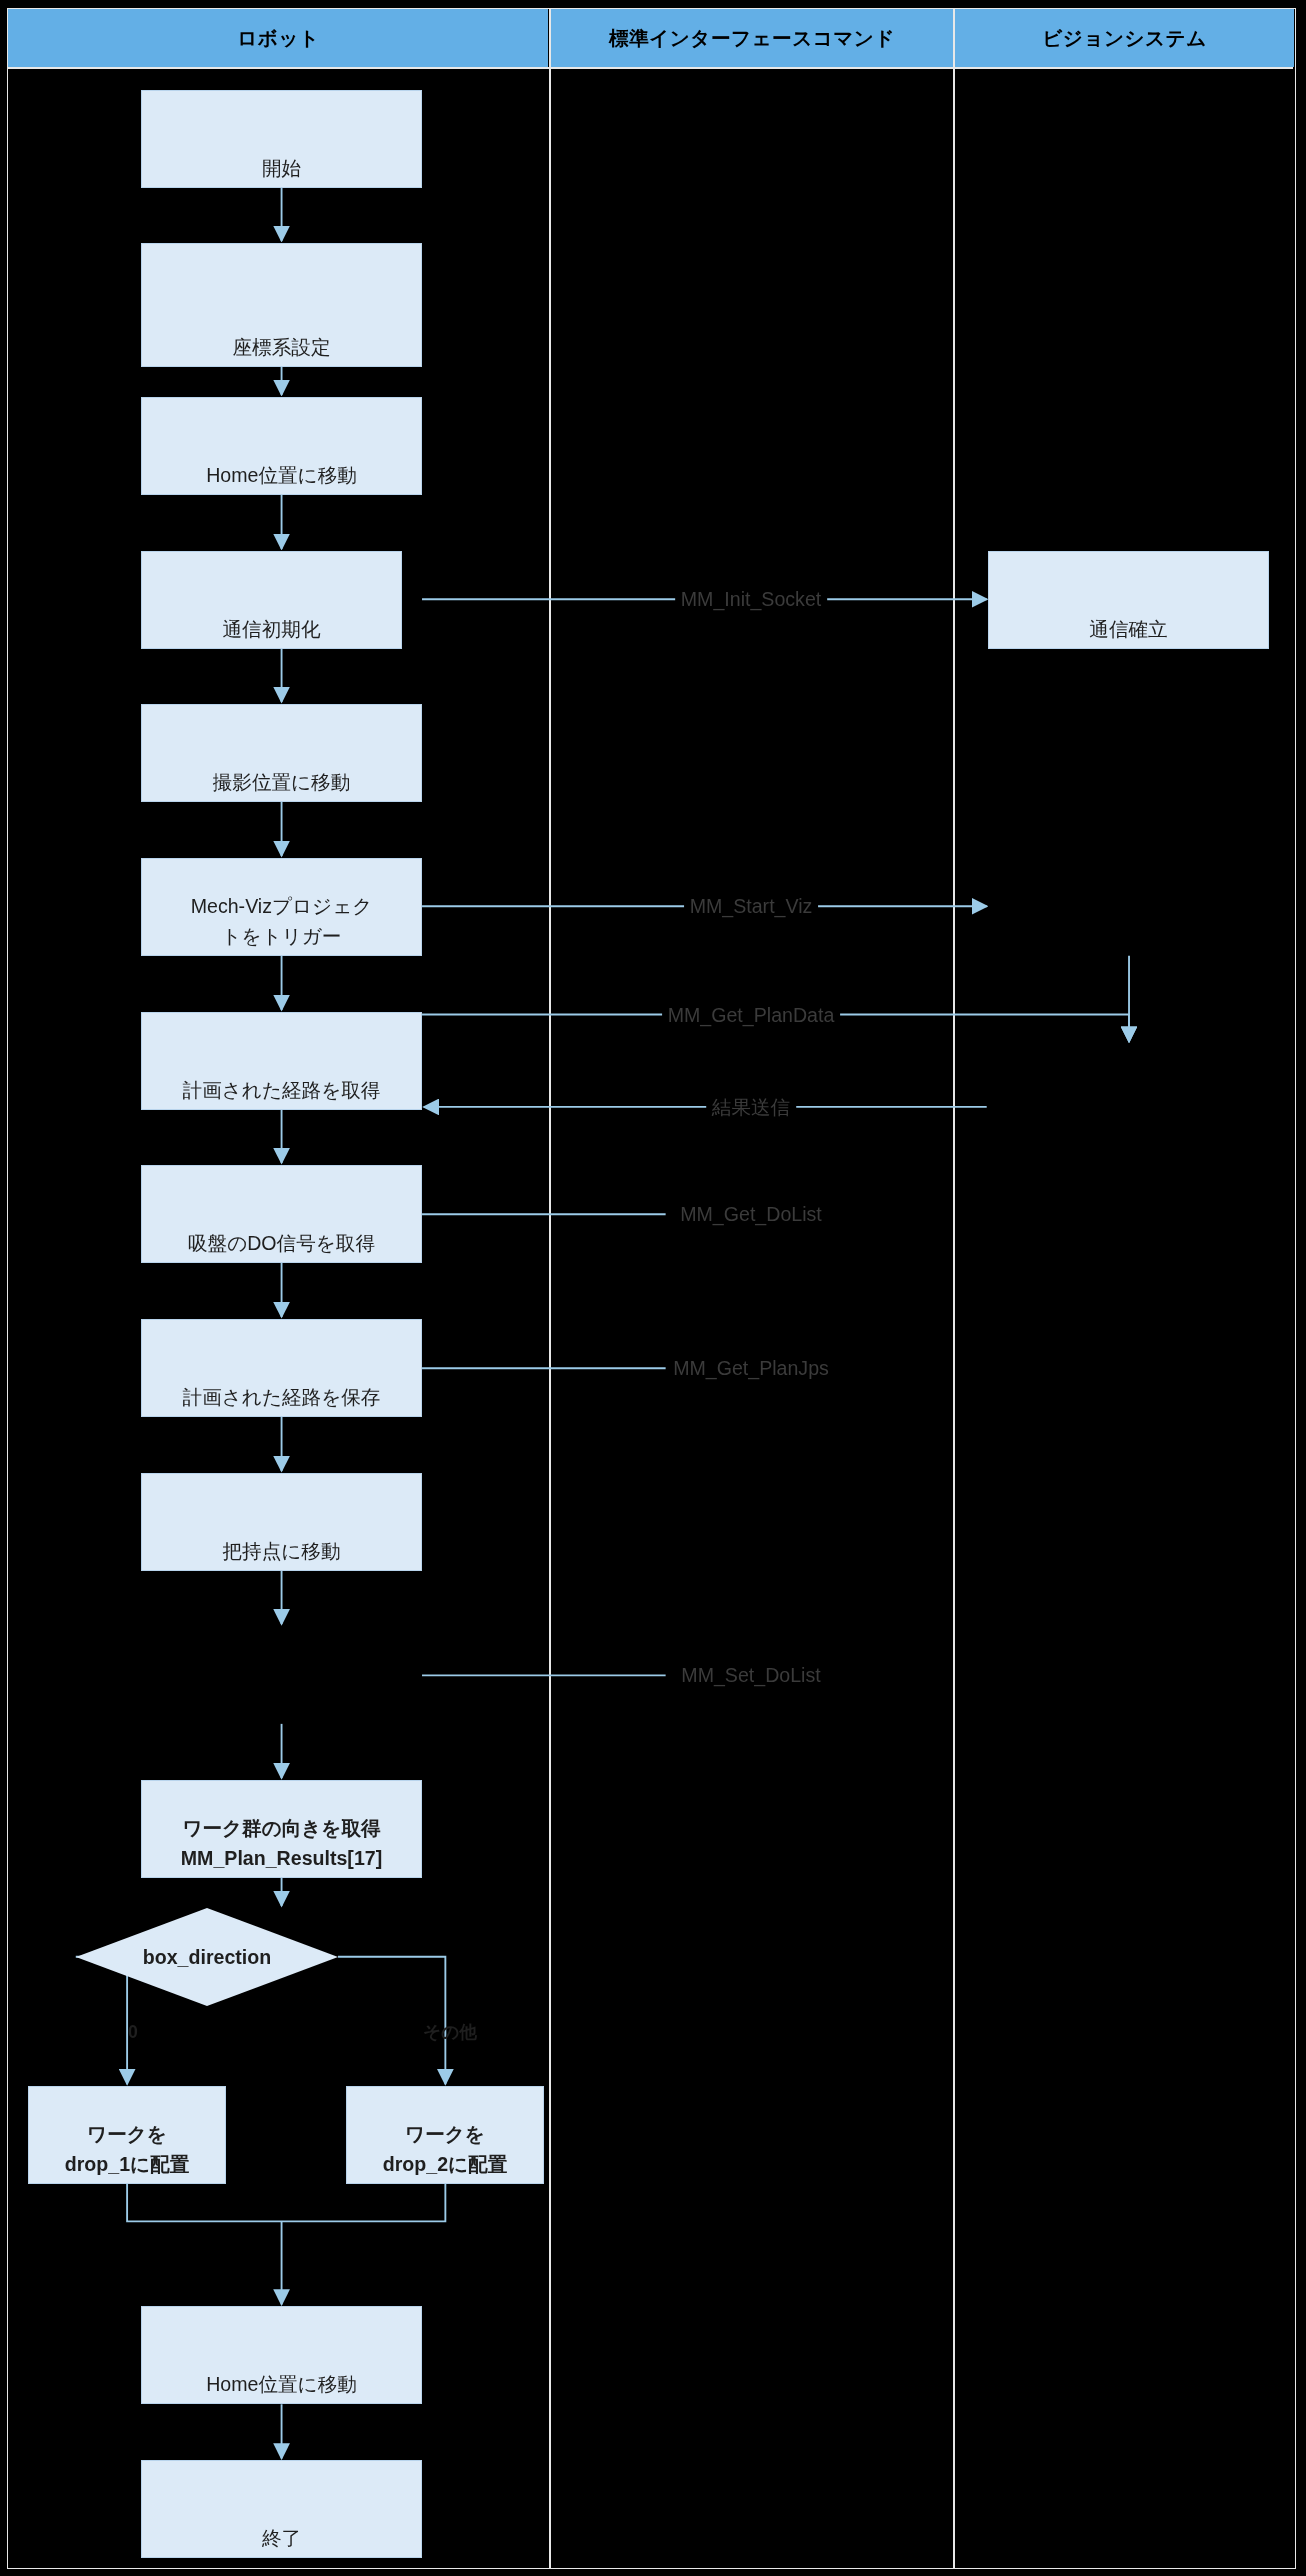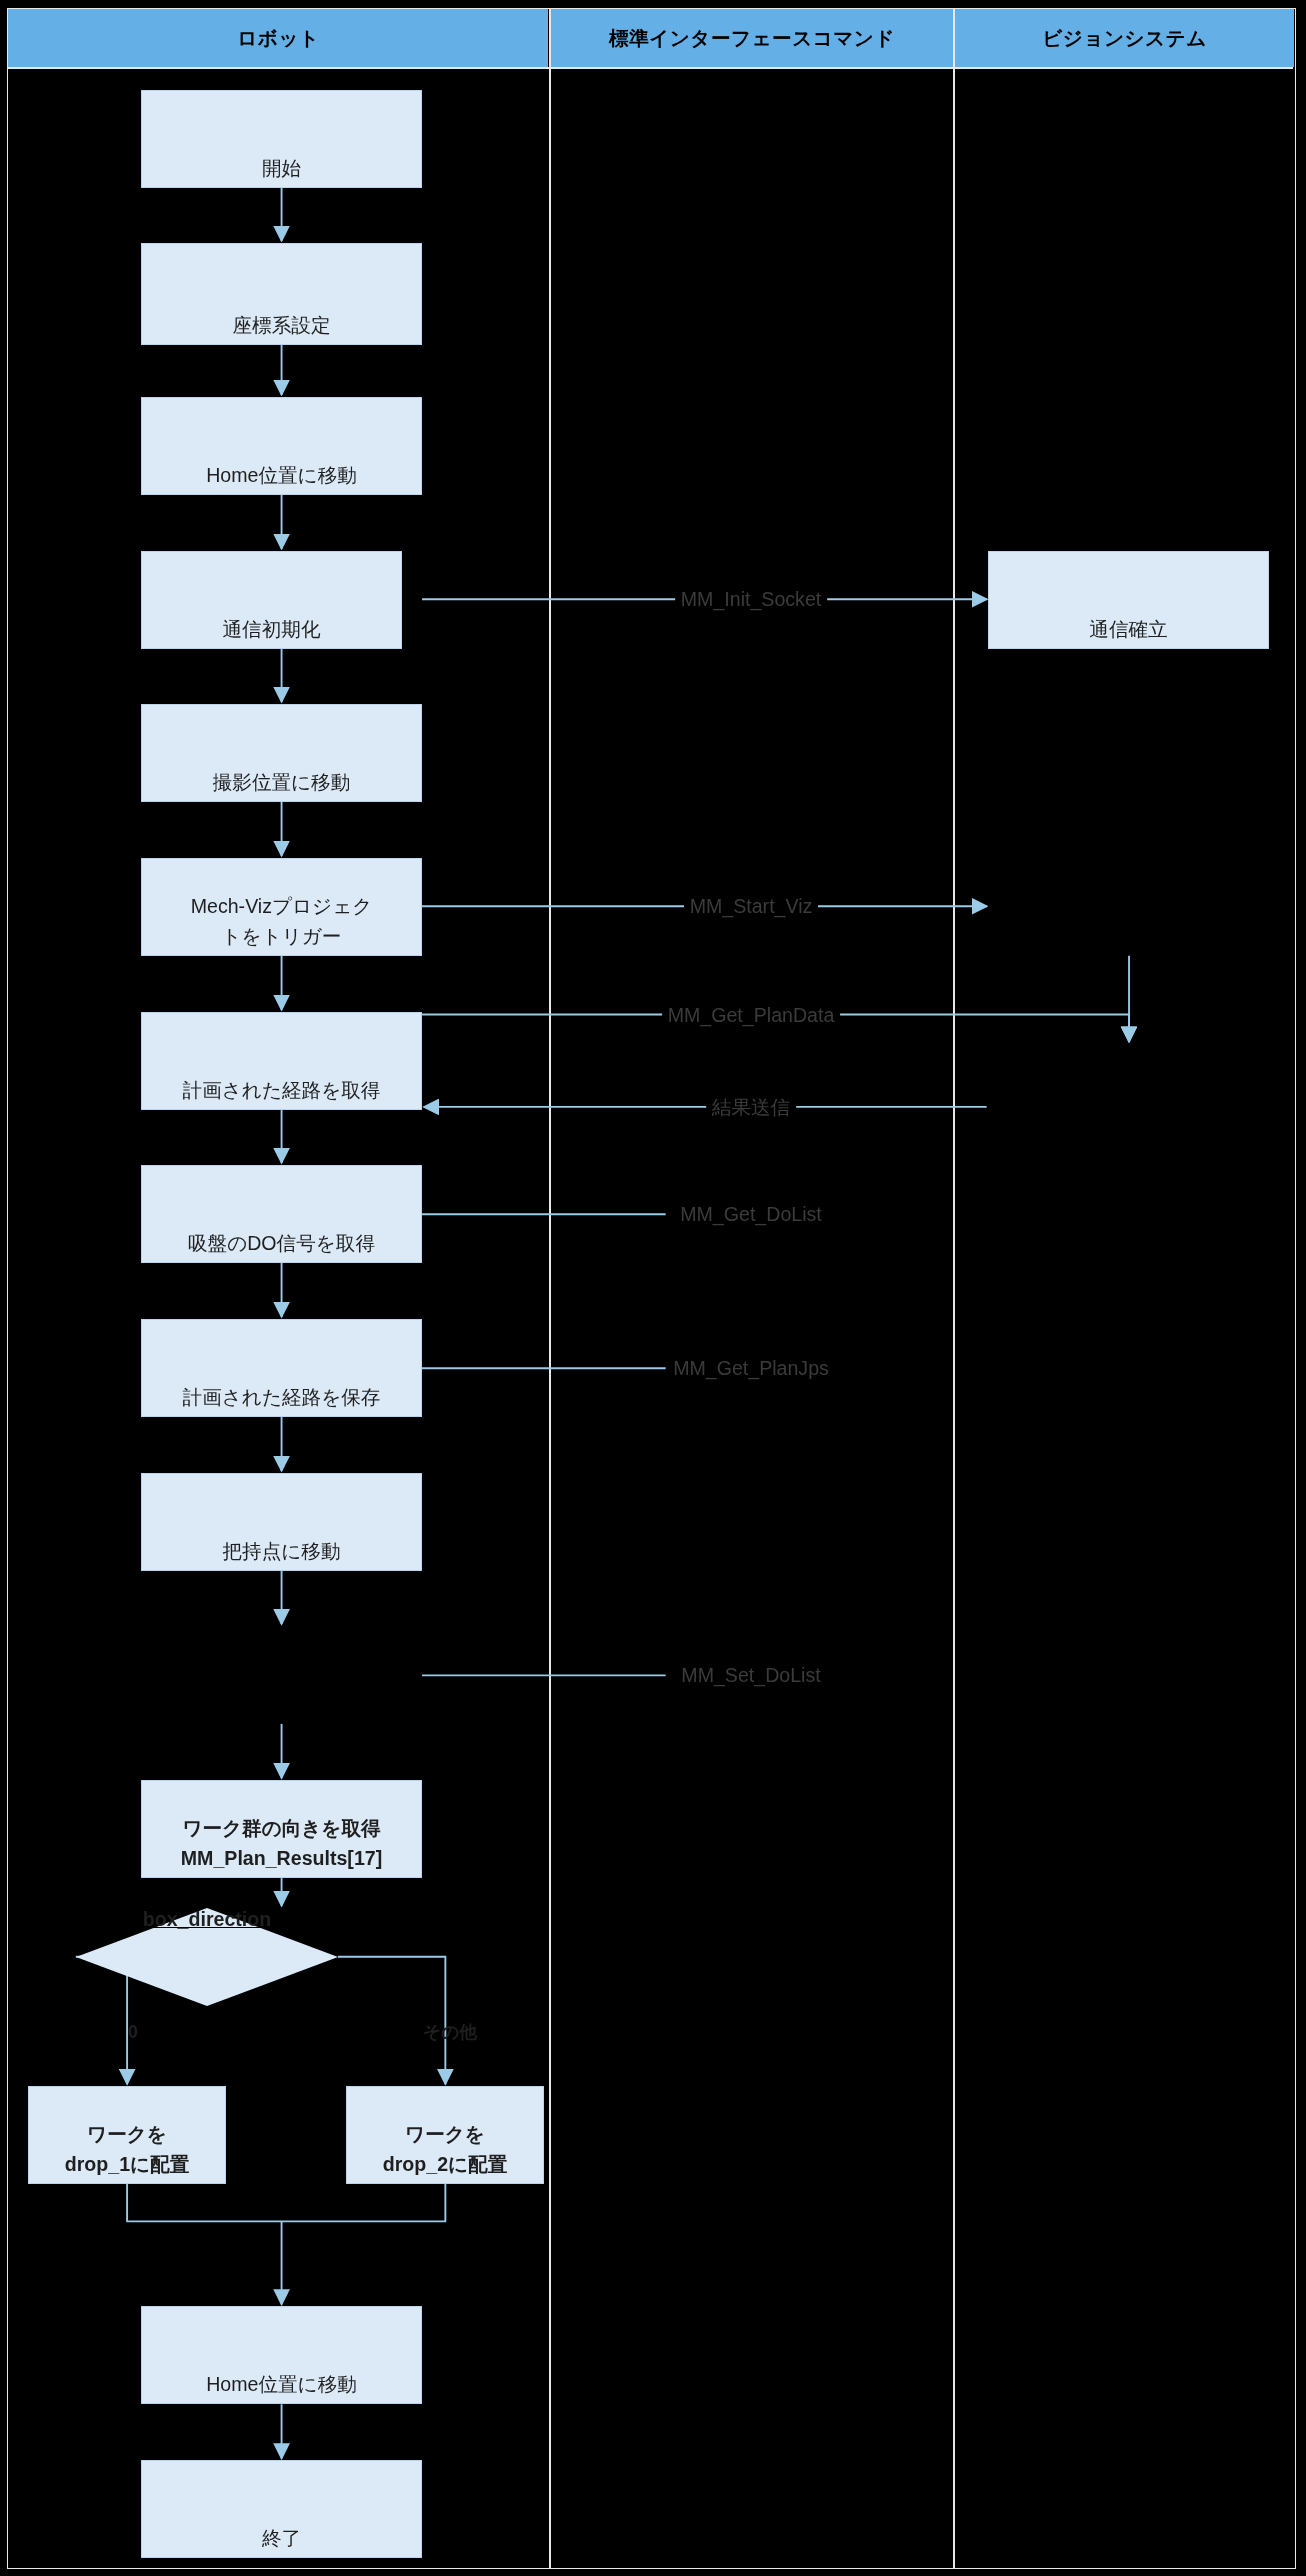--- a/index.html
+++ b/index.html
@@ -69,22 +69,22 @@
     text-align:center;
     padding:3.7px 7.5px;
   }
   .node.bold{ font-weight:bold; font-size:19.6px; }
   .node .ln{ display:block; white-space:nowrap; }
 
   
   .diamond-wrap{
     position:absolute;
     display:flex;
+    align-items:center;
     justify-content:center;
-    text-decoration:underline;
   }
   .diamond-shape{
     position:absolute;
     left:0; top:0; right:0; bottom:0;
     background:#dceaf7;
     clip-path:polygon(50% 0%, 100% 50%, 50% 100%, 0% 50%);
   }
   .diamond-label{
     position:relative;
     z-index:2;
@@ -185,21 +185,21 @@
     <path class="edge-line" marker-end="url(#ah)" d="M 1057 1186 L 454 1186"></path>
 
     <path class="edge-line" d="M 452 1301 L 713 1301"></path>
     <path class="edge-line" d="M 452 1466 L 713 1466"></path>
     <path class="edge-line" d="M 452 1795 L 713 1795"></path>
   </svg>
 
 <div class="node" style="left: 141px; top: 90px; width: 281px; height: 98px;">
       <span class="ln">開始</span>
     </div>
-    <div class="node" style="left: 141px; top: 243px; width: 281px; height: 102px;">
+    <div class="node" style="left: 141px; top: 243px; width: 281px; height: 124px;">
       <span class="ln">座標系設定</span>
     </div>
     <div class="node" style="left: 141px; top: 397px; width: 281px; height: 98px;">
       <span class="ln">Home位置に移動</span>
     </div>
     <div class="node" style="left: 141px; top: 551px; width: 261px; height: 98px;">
       <span class="ln">通信初期化</span>
     </div>
     <div class="node" style="left: 141px; top: 704px; width: 281px; height: 98px;">
       <span class="ln">撮影位置に移動</span>

